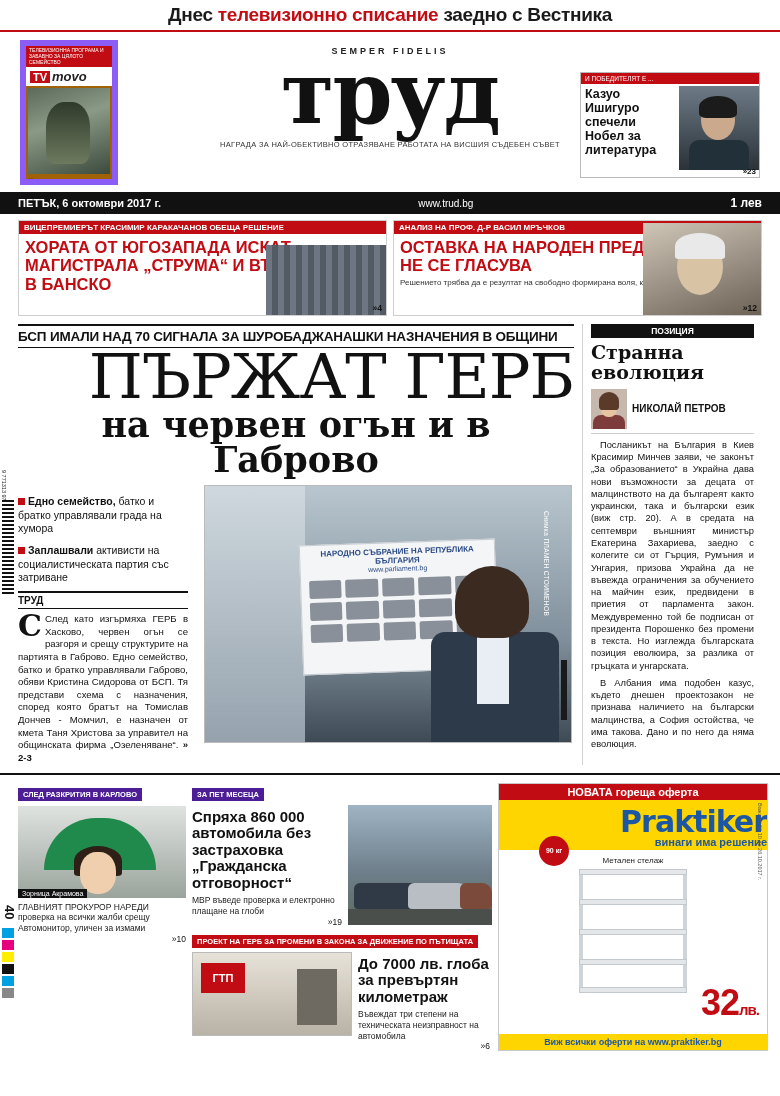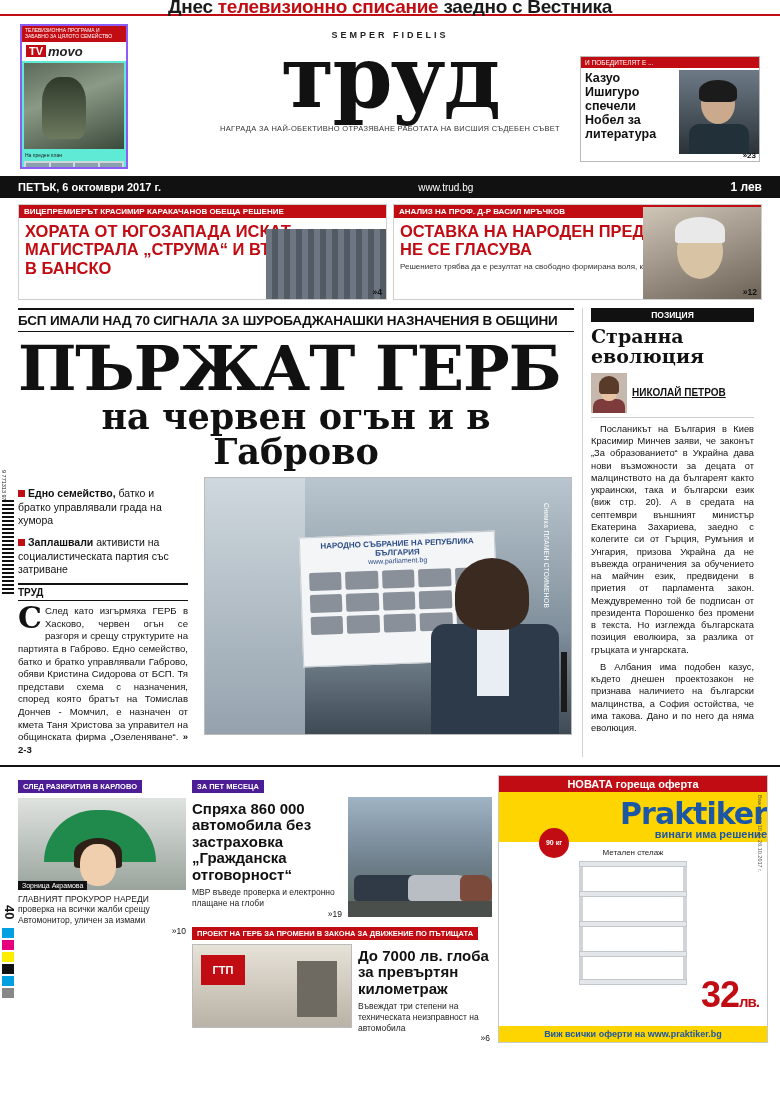--- a/index.html
+++ b/index.html
@@ -8,33 +8,33 @@
     background: #ffffff;
     font-family: "Liberation Sans", sans-serif;
     color: #111;
     overflow: hidden;
     position: relative;
   }
   .page { width: 780px; height: 1096px; position: relative; background:#fff; }
 
   
   .promo-strip {
-    height: 16px; background: #fff; border-bottom: 2px solid #c20c13;
+    height: 32px; background: #fff; border-bottom: 2px solid #c20c13;
     display: flex; align-items: center; justify-content: center;
     position: relative;
   }
   .promo-strip .t1 { color:#1a1a1a; font-weight: bold; font-size: 19px; letter-spacing:-0.3px;}
   .promo-strip .t2 { color:#c20c13; font-weight: bold; font-size: 19px; margin:0 5px; letter-spacing:-0.3px;}
   .promo-strip .t3 { color:#1a1a1a; font-weight: bold; font-size: 19px; letter-spacing:-0.3px;}
 
   
   .masthead { position: relative; height: 160px; background:#fff; padding-top: 4px;}
   .tv-promo {
-    position:absolute; left: 20px; top: 8px; width: 108px; height: 145px;
-    border: 2px solid #8b5cf6; background:#5eead4; overflow:hidden;
+    position:absolute; left: 20px; top: 8px; width: 98px; height: 145px;
+    border: 6px solid #8b5cf6; background:#a16207; overflow:hidden;
   }
   .tv-promo .tv-hdr { background:#c20c13; color:#fff; font-size:5px; padding:2px 3px; line-height:1.15;}
   .tv-promo .tv-logo { display:flex; align-items:center; gap:2px; padding:2px 4px; background:#fff;}
   .tv-promo .tv-logo .tv { background:#c20c13; color:#fff; font-weight:bold; font-size:11px; padding:0 3px; }
   .tv-promo .tv-logo .mv { color:#222; font-weight:bold; font-size:13px; font-style:italic;}
   .tv-promo .tv-img {
     height: 86px; margin:2px; background: linear-gradient(160deg,#5b6a5a 0%,#8b9a86 40%,#3c4a3c 100%);
     position:relative;
   }
   .tv-promo .tv-img .fig {
@@ -113,22 +113,22 @@
   .mainwrap { display:flex; padding: 8px 18px 0 18px; gap: 8px; }
   .maincol { width: 556px; }
   .rail { width: 172px; border-left: 1px solid #d2d2d2; padding-left: 8px;}
 
   .overline {
     border-top: 2px solid #111; border-bottom: 1px solid #111;
     font-weight:bold; font-size: 13.5px; padding: 3px 0; letter-spacing:-0.2px;
   }
   .bighead {
     font-family: "DejaVu Serif", serif;
-    font-weight: bold; font-size: 62px; line-height: 0.92; letter-spacing:-1px;
-    text-align:left; margin-top: 8px; color:#111;
+    font-weight: normal; font-size: 62px; line-height: 0.92; letter-spacing:-1px;
+    text-align:right; color:#111;
   }
   .bighead2 {
     font-family:"DejaVu Serif", serif;
     font-weight: bold; font-size: 35px; text-align:center; line-height:1.0; margin-top: 2px; color:#111;
   }
 
   .bullets { display:flex; gap: 10px; margin-top: 10px; }
   .bullets .col { width: 170px; font-size: 10.5px; line-height:1.3;}
   .bullets .sq { display:inline-block; width:7px; height:7px; background:#c20c13; margin-right:3px;}
   .bullets b { font-weight:bold; }
@@ -174,21 +174,21 @@
   
   .rail .pos-tag { background:#111; color:#fff; font-size:8.5px; font-weight:bold; text-align:center; padding:2px 0;}
   .rail h2 { font-family:"DejaVu Serif",serif; font-size:19px; line-height:1.05; margin-top:5px; font-weight:bold;}
   .rail .author {
     display:flex; align-items:center; gap:5px; margin-top:6px; border-bottom:1px solid #ccc; padding-bottom:4px;
   }
   .rail .author .av { width:36px; height:40px; background:#c7b8ae; position:relative; overflow:hidden;}
   .rail .author .av .h { position:absolute; left:8px; top:3px; width:20px; height:18px; background:#5a3b2a; border-radius:50% 50% 20% 20%;}
   .rail .author .av .f { position:absolute; left:10px; top:10px; width:16px; height:18px; background:#e8c3a2; border-radius:45%;}
   .rail .author .av .b { position:absolute; left:2px; bottom:0; width:32px; height:14px; background:#7d3b3b; border-radius:8px 8px 0 0;}
-  .rail .author .nm { font-size:10px; font-weight:bold; line-height:1.15;text-decoration:underline;}
+  .rail .author .nm { font-size:10px; font-weight:bold; line-height:1.15;}
   .rail .coltext { font-size:9.3px; line-height:1.32; text-align:justify; margin-top:5px; }
   .rail .coltext p { margin-bottom: 5px; text-indent: 9px;}
 
   
   .bottom { display:flex; gap:6px; padding: 8px 18px 0 18px; border-top:2px solid #111; margin-top:8px;}
   .bcol1 { width: 168px; }
   .bcol2 { width: 300px; }
   .bcol3 { width: 270px; }
 
   .bkick { background:#4c1d95; color:#fff; font-size:7.5px; font-weight:bold; padding:2px 5px; display:inline-block;}

